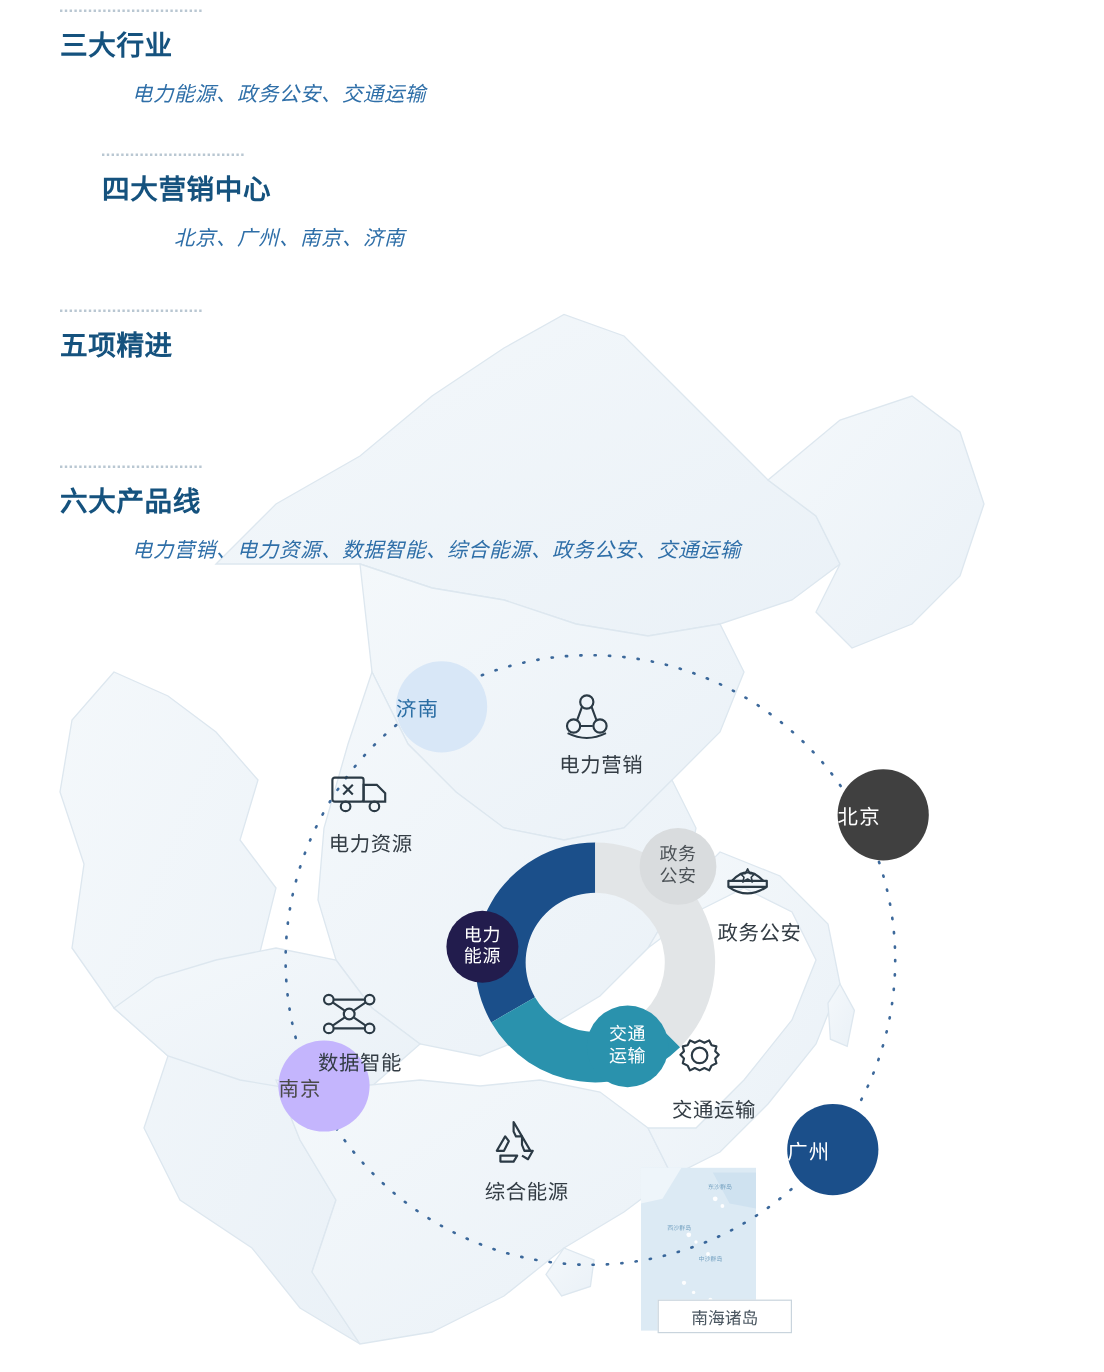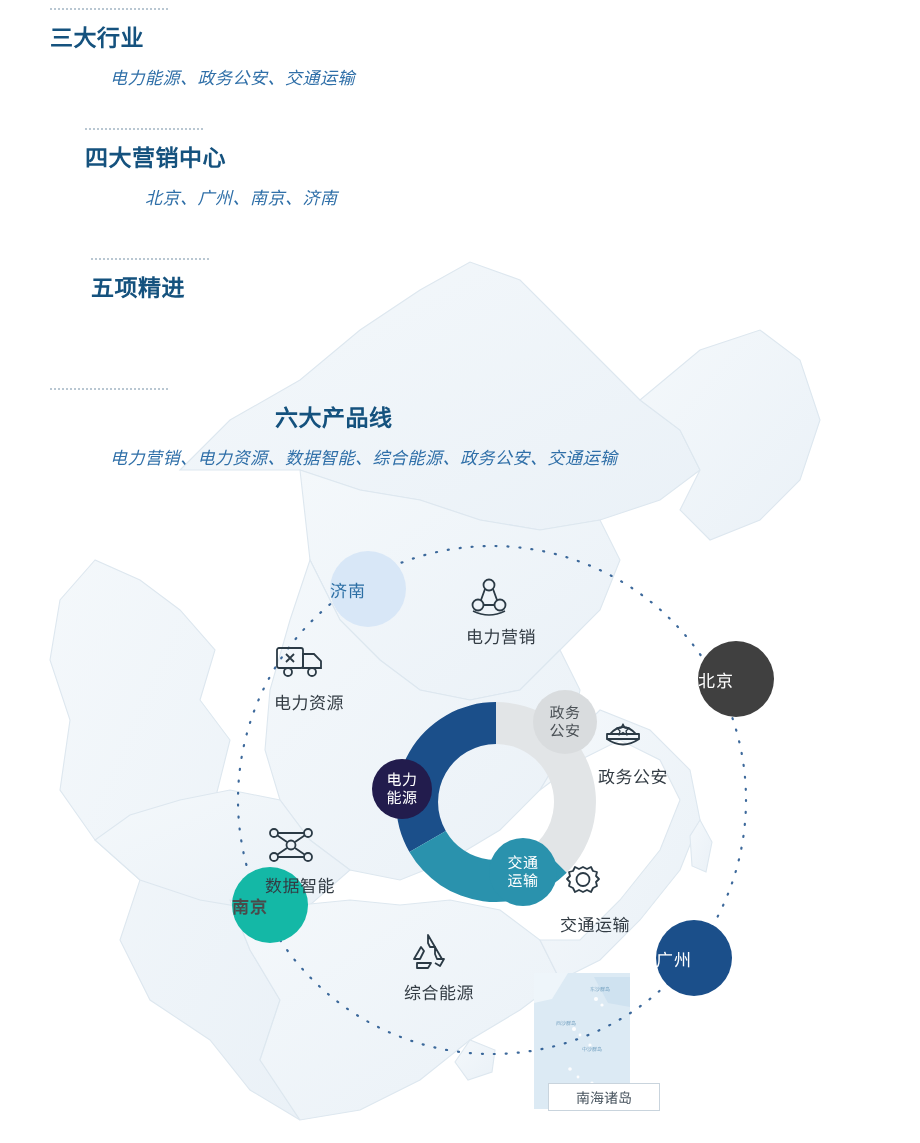--- a/index.html
+++ b/index.html
@@ -43,22 +43,22 @@
   }
   .block-body {
     font-size: 17px;
     font-style: italic;
     color: #2f6fa8;
     margin: 11px 0 0 110px;
     letter-spacing: 0.5px;
   }
   .b1 { position: absolute; left: 0; top: 8px; }
   .b2 { position: absolute; left: 0; top: 128px; padding-left: 35px; }
-  .b3 { position: absolute; left: 0; top: 258px; margin-left: 41px; }
-  .b4 { position: absolute; left: 0; top: 388px; text-align: center; }
+  .b3 { position: absolute; left: 0; top: 258px; }
+  .b4 { position: absolute; left: 0; top: 388px; }
 
   
   #map-layer {
     position: absolute;
     left: 0;
     top: 0;
     width: 920px;
     height: 1143px;
     z-index: 1;
   }
@@ -86,21 +86,21 @@
   .city-jinan {
     left: 330px; top: 551px; width: 76px; height: 76px;
     background: #d8e7f7; color: #2b6ea4;
   }
   .city-beijing {
     left: 698px; top: 641px; width: 76px; height: 76px;
     background: #404040; color: #ffffff;
   }
   .city-nanjing {
     left: 232px; top: 867px; width: 76px; height: 76px;
-    background: #14b8a6; color: #4a4a4a; font-weight: bold;
+    background: #c4b5fd; color: #4a4a4a;
   }
   .city-guangzhou {
     left: 656px; top: 920px; width: 76px; height: 76px;
     background: #1b4f8a; color: #ffffff;
   }
 
   
   .product {
     position: absolute;
     width: 160px;

